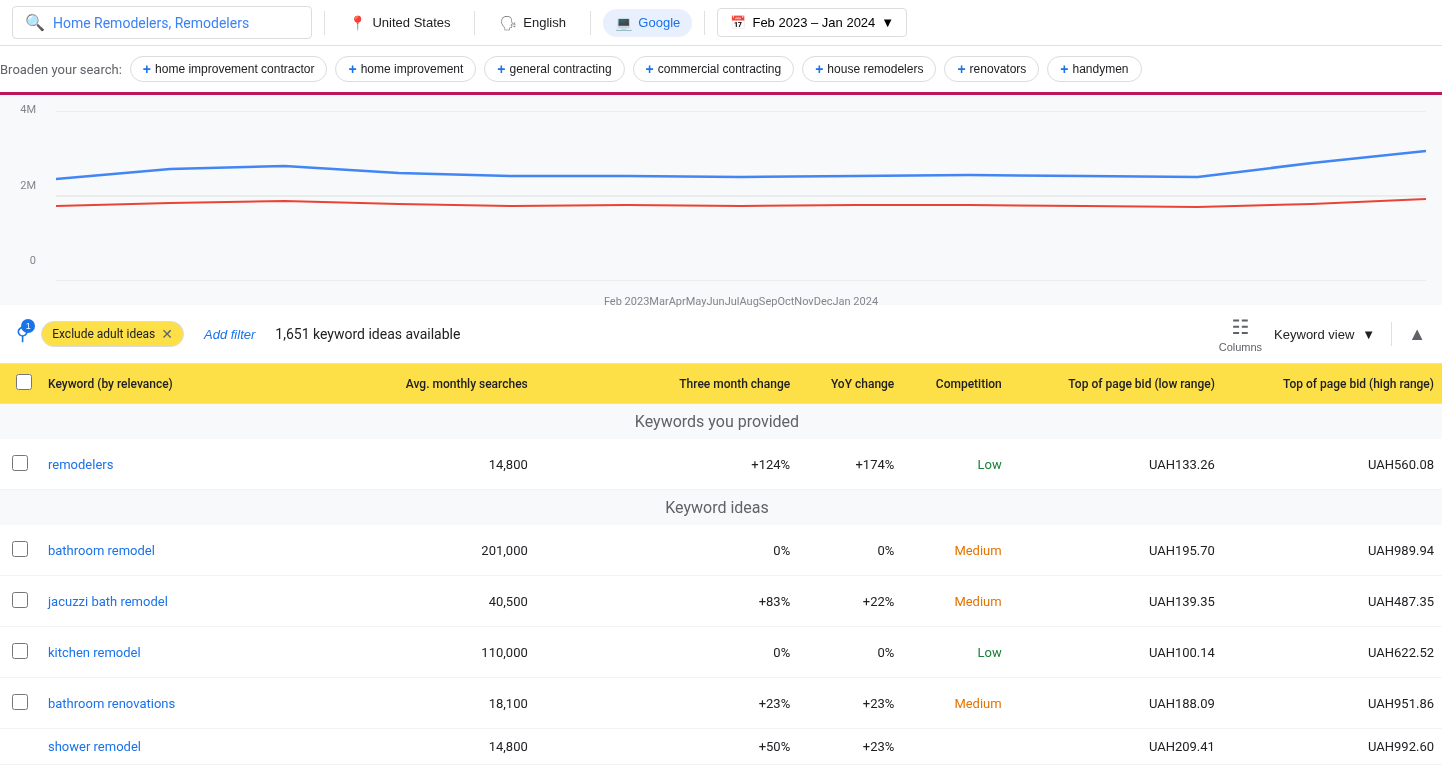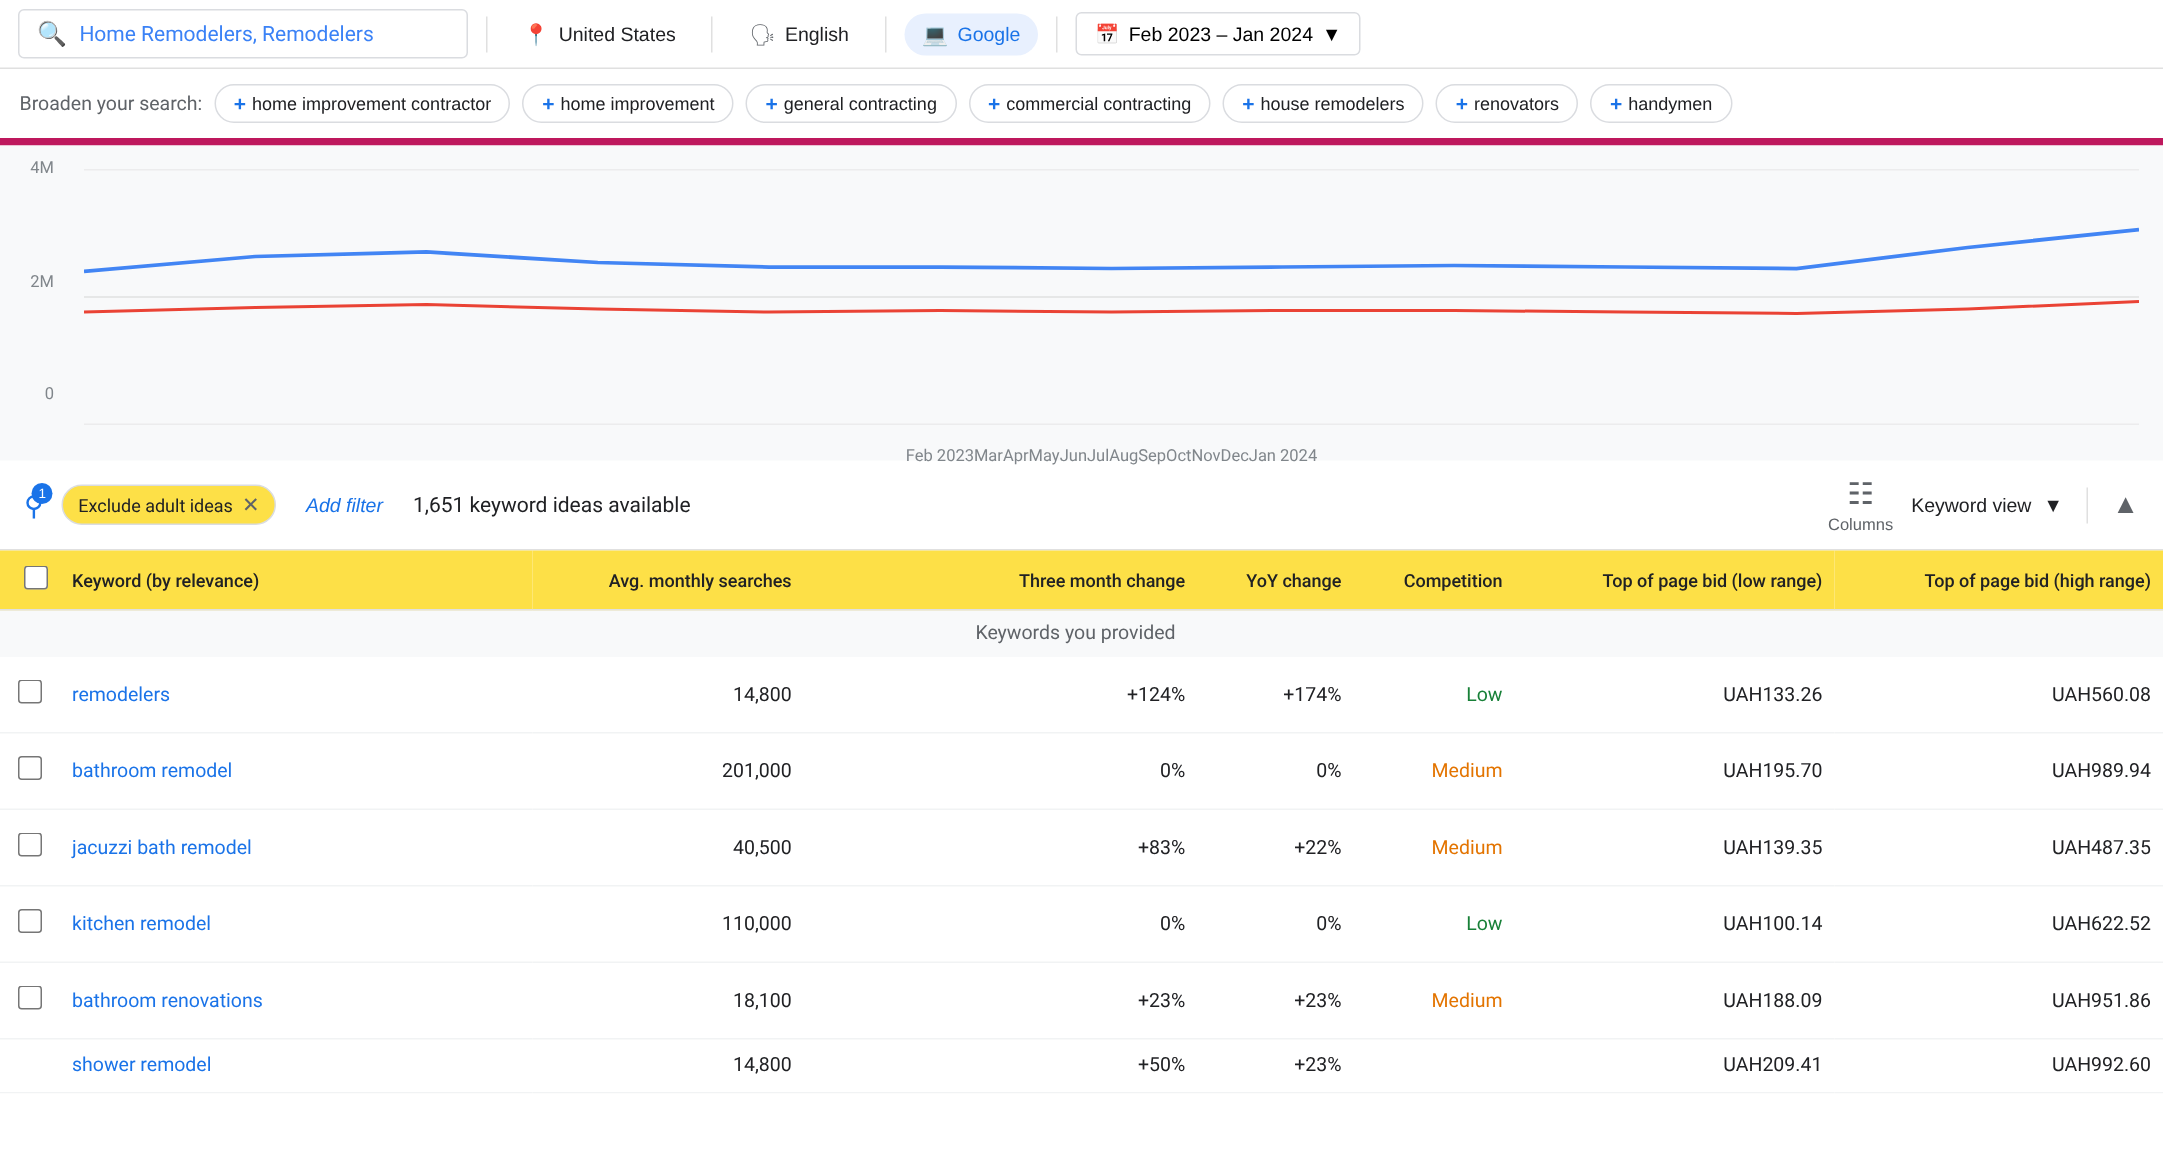--- a/index.html
+++ b/index.html
@@ -55,23 +55,23 @@
       border-radius: 4px;
       background: #fff;
       cursor: pointer;
       font-size: 13px;
     }
 
     
     .broaden-bar {
       display: flex;
       align-items: center;
-      padding: 10px 13px;
+      padding: 10px 0;
       gap: 8px;
-      border-bottom: 5px solid #be185d;
+      border-bottom: 3px solid #be185d;
       overflow-x: auto;
       white-space: nowrap;
       background: #fff;
     }
     .broaden-label { font-size: 13px; color: #5f6368; flex-shrink: 0; }
     .broaden-chip {
       display: inline-flex;
       align-items: center;
       gap: 4px;
       padding: 4px 12px;
@@ -224,21 +224,21 @@
       padding: 10px 8px;
       text-align: right;
       border-bottom: 1px solid #f1f3f4;
       color: #202124;
     }
     .kw-table td:first-child { padding-left: 8px; text-align: center; width: 40px; }
     .kw-table td.kw-name { text-align: left; padding-left: 8px; color: #1a73e8; }
     .section-row td {
       background: #f8f9fa;
       color: #5f6368;
-      font-size: 13px;
+      font-size: 16px;
       text-align: left;
       padding: 8px 16px;
       border-bottom: none;
     }
 
     
     .sparkline-cell { text-align: left; width: 90px; }
     .sparkline-cell svg { display: block; }
 
     
@@ -418,20 +418,23 @@
             <svg width="80" height="30" viewBox="0 0 80 30">
     <polyline points="M0,22 L15,20 L30,18 L45,20 L60,15 L75,12 L80,10" fill="none" stroke="#4285f4" stroke-width="1.5"></polyline>
   </svg>
           </td>
     <td>+124%</td>
     <td>+174%</td>
     <td><span class="comp-low">Low</span></td>
     <td>UAH133.26</td>
     <td>UAH560.08</td>
   </tr>
+        <tr class="section-row">
+          <td colspan="9">Keyword ideas</td>
+        </tr>
         <tr>
     <td>
       <input type="checkbox" class="cb" style="">
     </td>
     <td class="kw-name">bathroom remodel</td>
     <td>201,000</td>
     <td class="sparkline-cell">
             <svg width="80" height="30" viewBox="0 0 80 30">
     <polyline points="M0,8 L15,16 L30,12 L45,6 L60,10 L75,14 L80,18" fill="none" stroke="#4285f4" stroke-width="1.5"></polyline>
   </svg>

